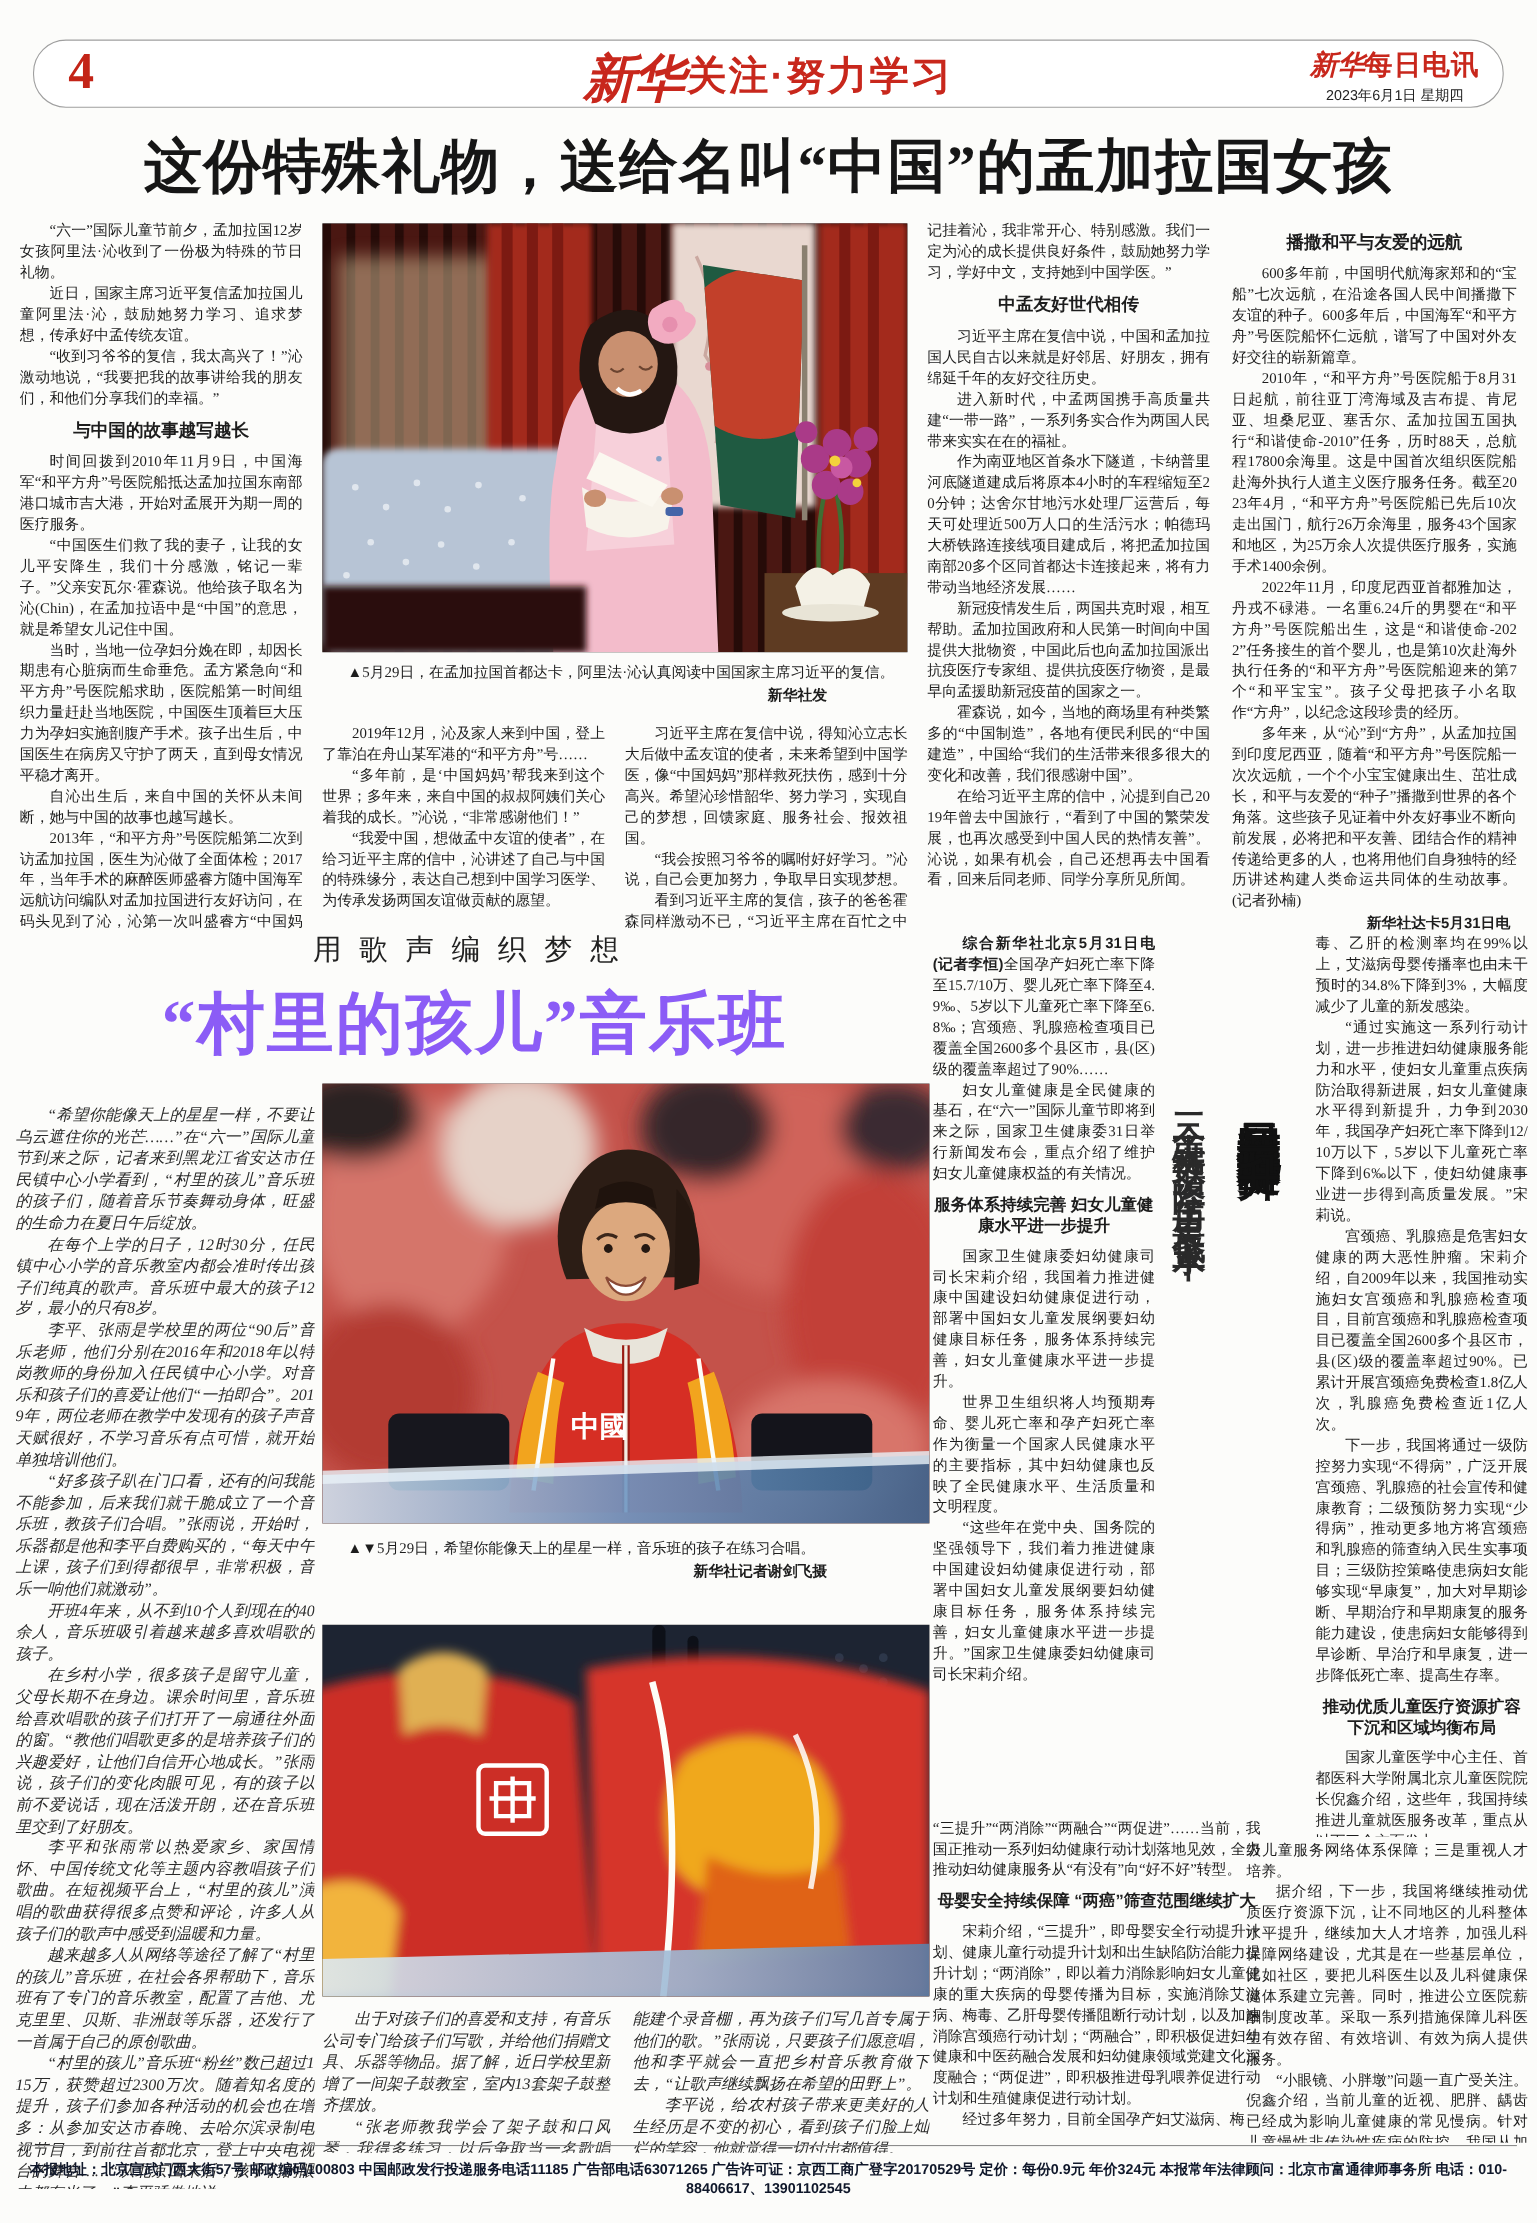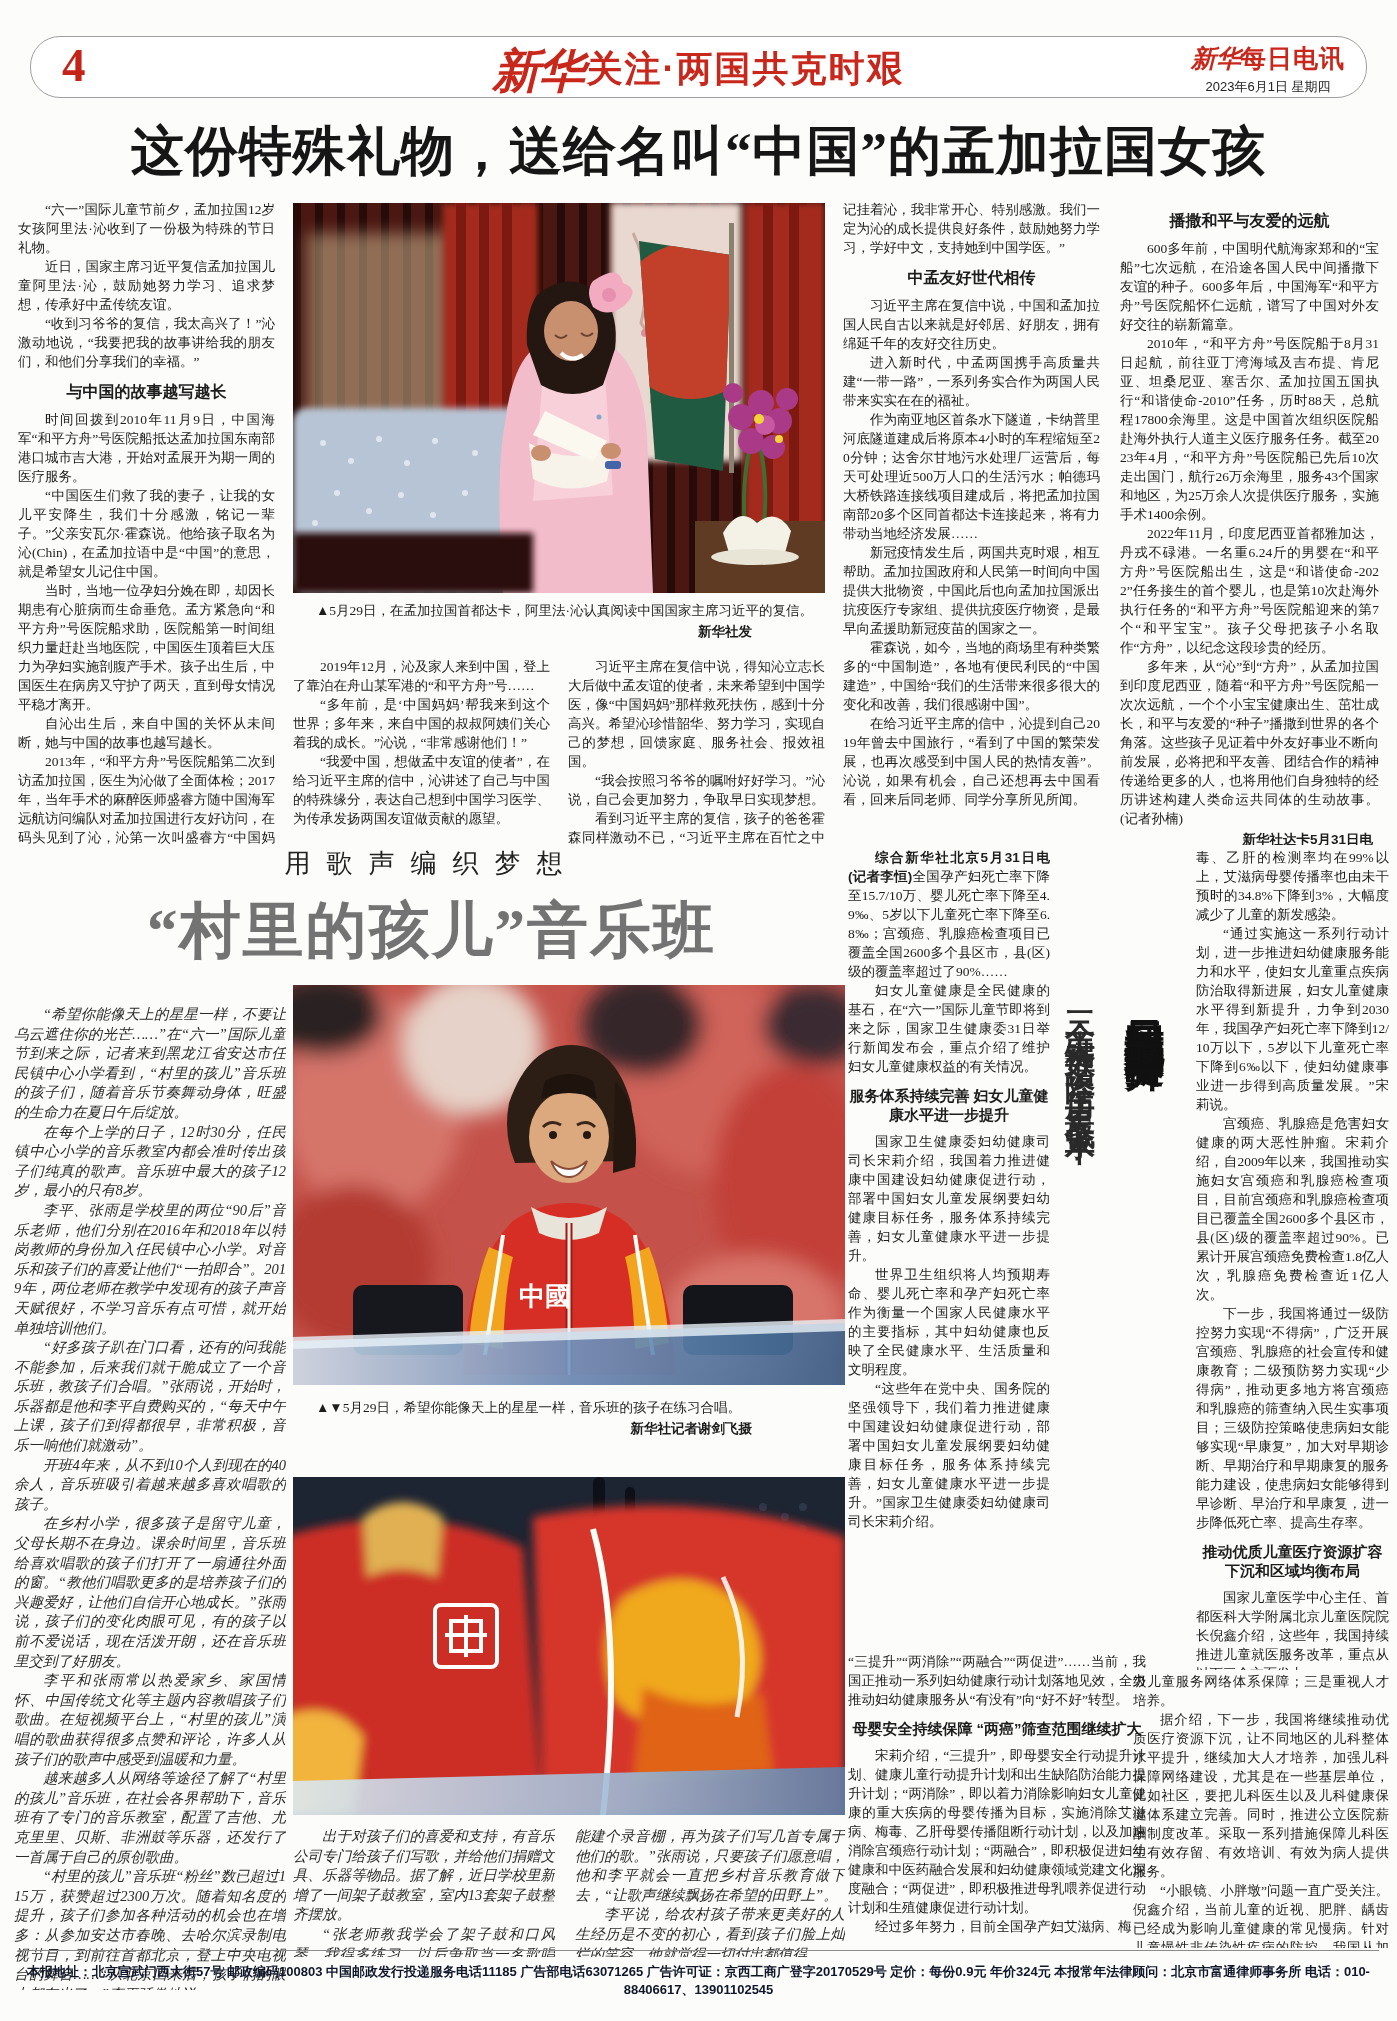--- a/index.html
+++ b/index.html
@@ -21,21 +21,21 @@
              font-size:25px;color:#c8271c;}
   .pp-name{font-family:"Liberation Serif",serif;font-weight:bold;font-size:25px;color:#c8271c;letter-spacing:1px;}
   .pp-date{font-family:"Liberation Sans",sans-serif;font-weight:normal;font-size:13px;color:#222;margin-top:3px;}
   
   .h1-main{position:absolute;left:0;right:0;top:116px;text-align:center;
            font-size:53px;font-weight:bold;letter-spacing:1px;color:#161616;}
   .kicker{position:absolute;left:18px;width:827px;top:846px;text-align:center;
           font-family:"Liberation Sans",sans-serif;font-weight:500;font-size:26px;
           letter-spacing:16px;color:#222;}
   .h2-main{position:absolute;left:18px;width:827px;top:890px;text-align:center;
-           font-size:61px;font-weight:bold;letter-spacing:2px;color:#737373;}
+           font-size:61px;font-weight:bold;letter-spacing:2px;color:#8b5cf6;}
   
   .col{position:absolute;overflow:hidden;text-align:justify;word-break:break-all;}
   .s13{font-size:13.5px;line-height:19px;}
   .kai{font-size:14.5px;line-height:19.6px;font-style:italic;color:#2a2a2a;}
   .para{margin:0;text-indent:2em;}
   .noindent{text-indent:0;}
   .sub{font-family:"Liberation Sans",sans-serif;font-weight:bold;font-style:normal;
        font-size:16px;text-align:center;text-indent:0;margin:11px 0 9px;}
   .sub3{font-size:15px;margin:10px 0 8px;}
   .wire{font-family:"Liberation Sans",sans-serif;font-weight:bold;font-style:normal;
@@ -60,21 +60,21 @@
 </style>
 </head>
 <body>
 
 <div id="page">
 
   <div class="band"></div>
   <div class="pageno">4</div>
   <div class="masthead">
     <span class="mh-script">新华</span>
-    <span class="mh-rest">关注·两国共克时艰</span>
+    <span class="mh-rest">关注·努力学习</span>
   </div>
   <div class="paper">
     <div>
       <span class="pp-script">新华</span><span class="pp-name">每日电讯</span>
     </div>
     <div class="pp-date">2023年6月1日 星期四</div>
   </div>
 
   <div class="h1-main">这份特殊礼物，送给名叫“中国”的孟加拉国女孩</div>
 

